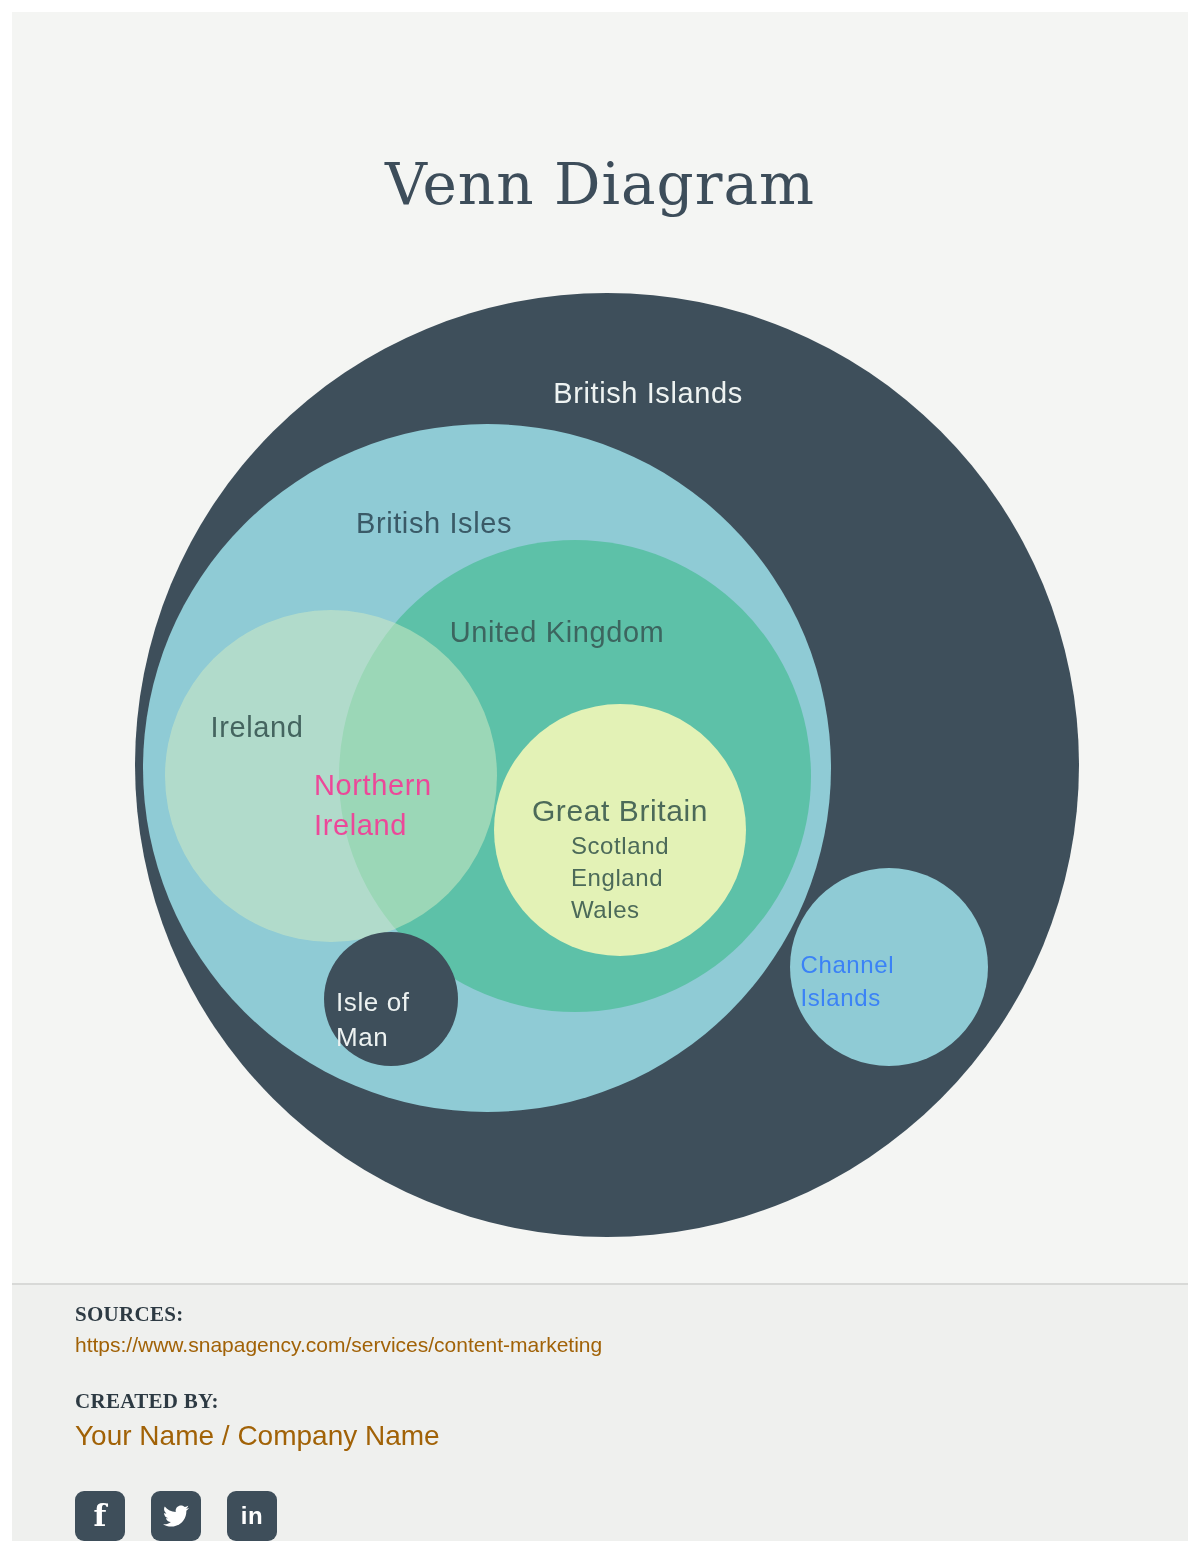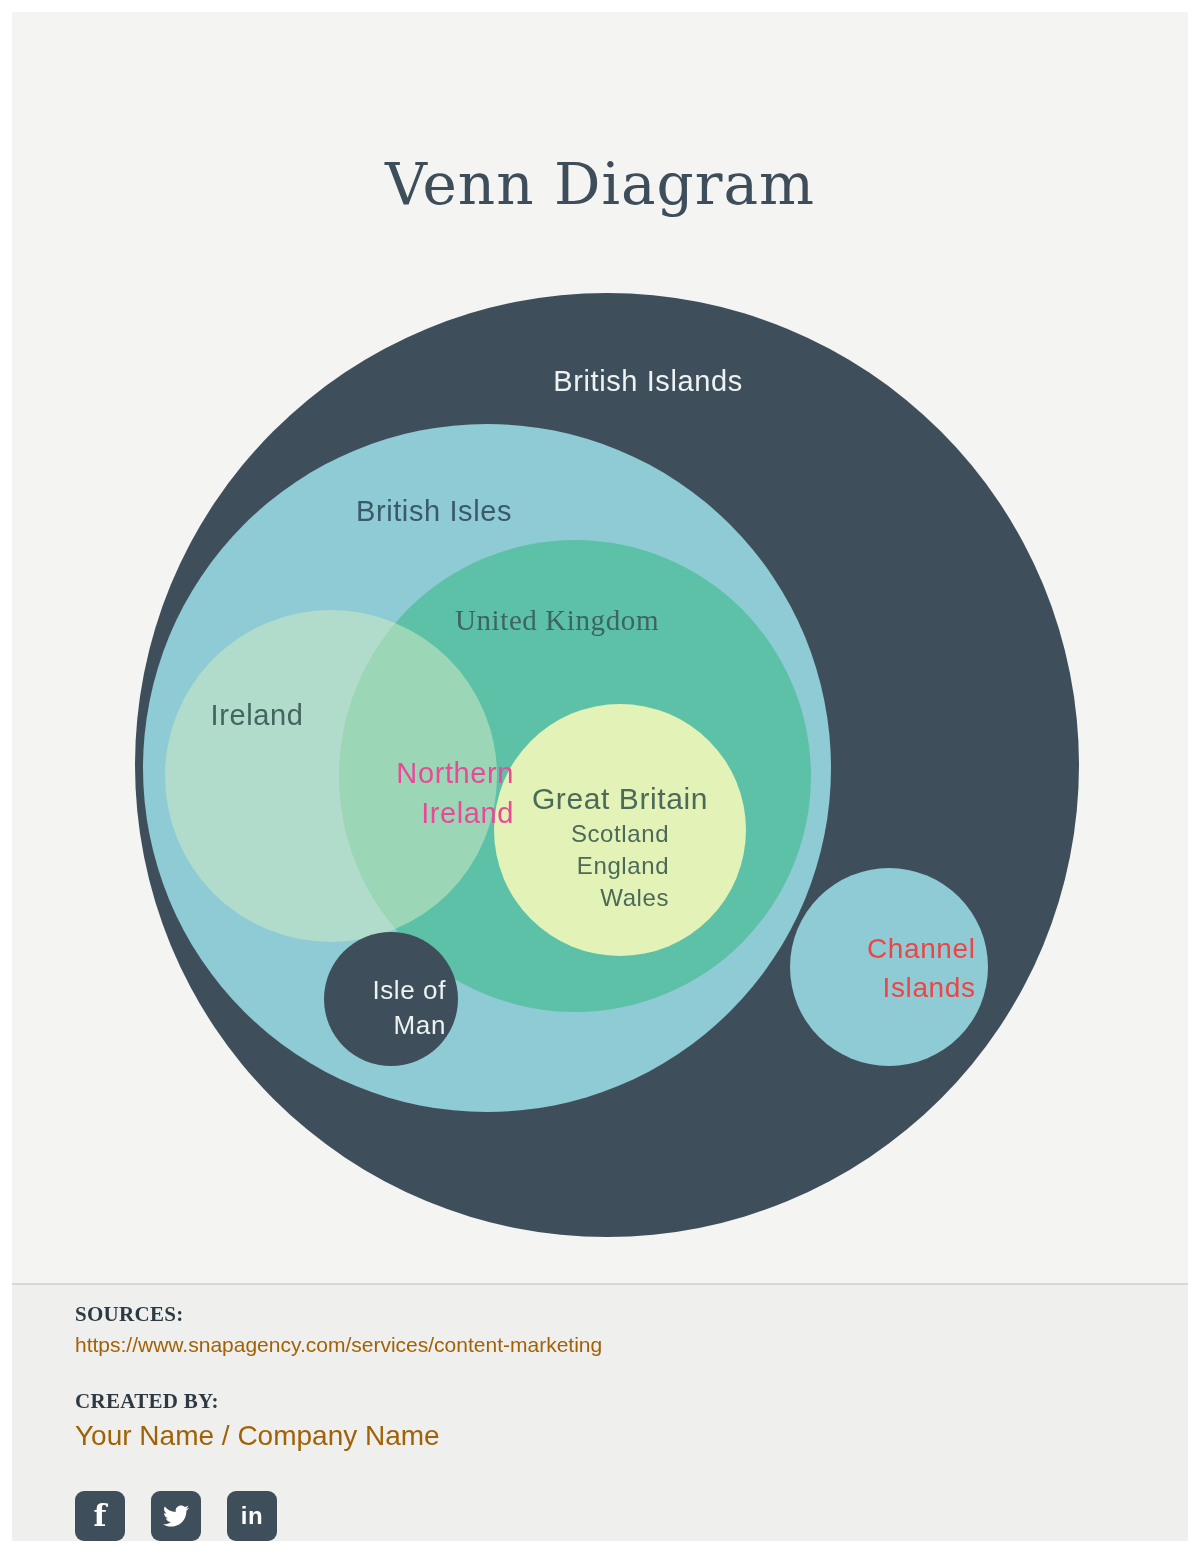--- a/index.html
+++ b/index.html
@@ -35,34 +35,34 @@
   .c-british-isles   { left: 143px; top: 424px; width: 688px; height: 688px; background: #8fcbd5; z-index: 2; }
   .c-united-kingdom  { left: 339px; top: 540px; width: 472px; height: 472px; background: #5dc1a8; z-index: 3; }
   .c-ireland         { left: 165px; top: 610px; width: 332px; height: 332px; background: rgba(206,233,195,0.55); z-index: 4; }
   .c-great-britain   { left: 494px; top: 704px; width: 252px; height: 252px; background: #e3f2b6; z-index: 5; }
   .c-isle-of-man     { left: 324px; top: 932px; width: 134px; height: 134px; background: #3e4f5b; z-index: 6; }
   .c-channel-islands { left: 790px; top: 868px; width: 198px; height: 198px; background: #8fcbd5; z-index: 2; }
 
   
   .lbl {
     position: absolute; transform: translate(-50%, -50%);
-    text-align: right; z-index: 20; white-space: nowrap;
+    text-align: left; z-index: 20; white-space: nowrap;
     font-family: "Liberation Sans", sans-serif;
-    font-weight: 400; letter-spacing: 0.6px;
+    font-weight: 400; letter-spacing: 0.6px; margin-top: 12px;
   }
   .lbl.wrap { white-space: normal; }
   .lbl-british-islands { left: 648px; top: 381px; font-size: 29px; color: #eef3f2; }
   .lbl-british-isles   { left: 434px; top: 511px; font-size: 29px; color: #3a5a67; }
-  .lbl-united-kingdom  { left: 557px; top: 620px; font-size: 29px; color: #3c655f; font-family: Liberation Serif, serif; }
+  .lbl-united-kingdom  { left: 557px; top: 620px; font-size: 29px; color: #3c655f; }
   .lbl-ireland         { left: 257px; top: 715px; font-size: 29px; color: #44645f; }
   .lbl-northern-ireland{ left: 414px; top: 793px; font-size: 29px; width: 200px; line-height: 1.38; color: #ec4899; }
   .lbl-gb-title        { left: 620px; top: 799px; font-size: 30px; color: #4c6a59; }
   .lbl-gb-members      { left: 620px; top: 866px; font-size: 24px; line-height: 1.34; color: #4c6a59; }
   .lbl-isle-of-man     { left: 391px; top: 1008px; font-size: 26px; width: 110px; line-height: 1.35; color: #edf2f1; }
-  .lbl-channel-islands { left: 888px; top: 969px; font-size: 28px; width: 175px; line-height: 1.38; color: #ef4444; }
+  .lbl-channel-islands { left: 888px; top: 969px; font-size: 24px; width: 175px; line-height: 1.38; color: #3b82f6; }
 
   
   .foot-text { position: absolute; left: 75px; color: #a16207; }
   .foot-label { font-weight: 700; font-size: 21px; color: #2d3a43; letter-spacing: 0.3px; font-family: Liberation Serif, serif; }
   .sources-label { top: 1302px; }
   .sources-url   { top: 1333px; font-size: 21px; }
   .created-label { top: 1389px; }
   .created-value { top: 1420px; font-size: 28px; }
 
   .social-row { position: absolute; left: 75px; top: 1491px; display: flex; gap: 26px; z-index: 5; }

